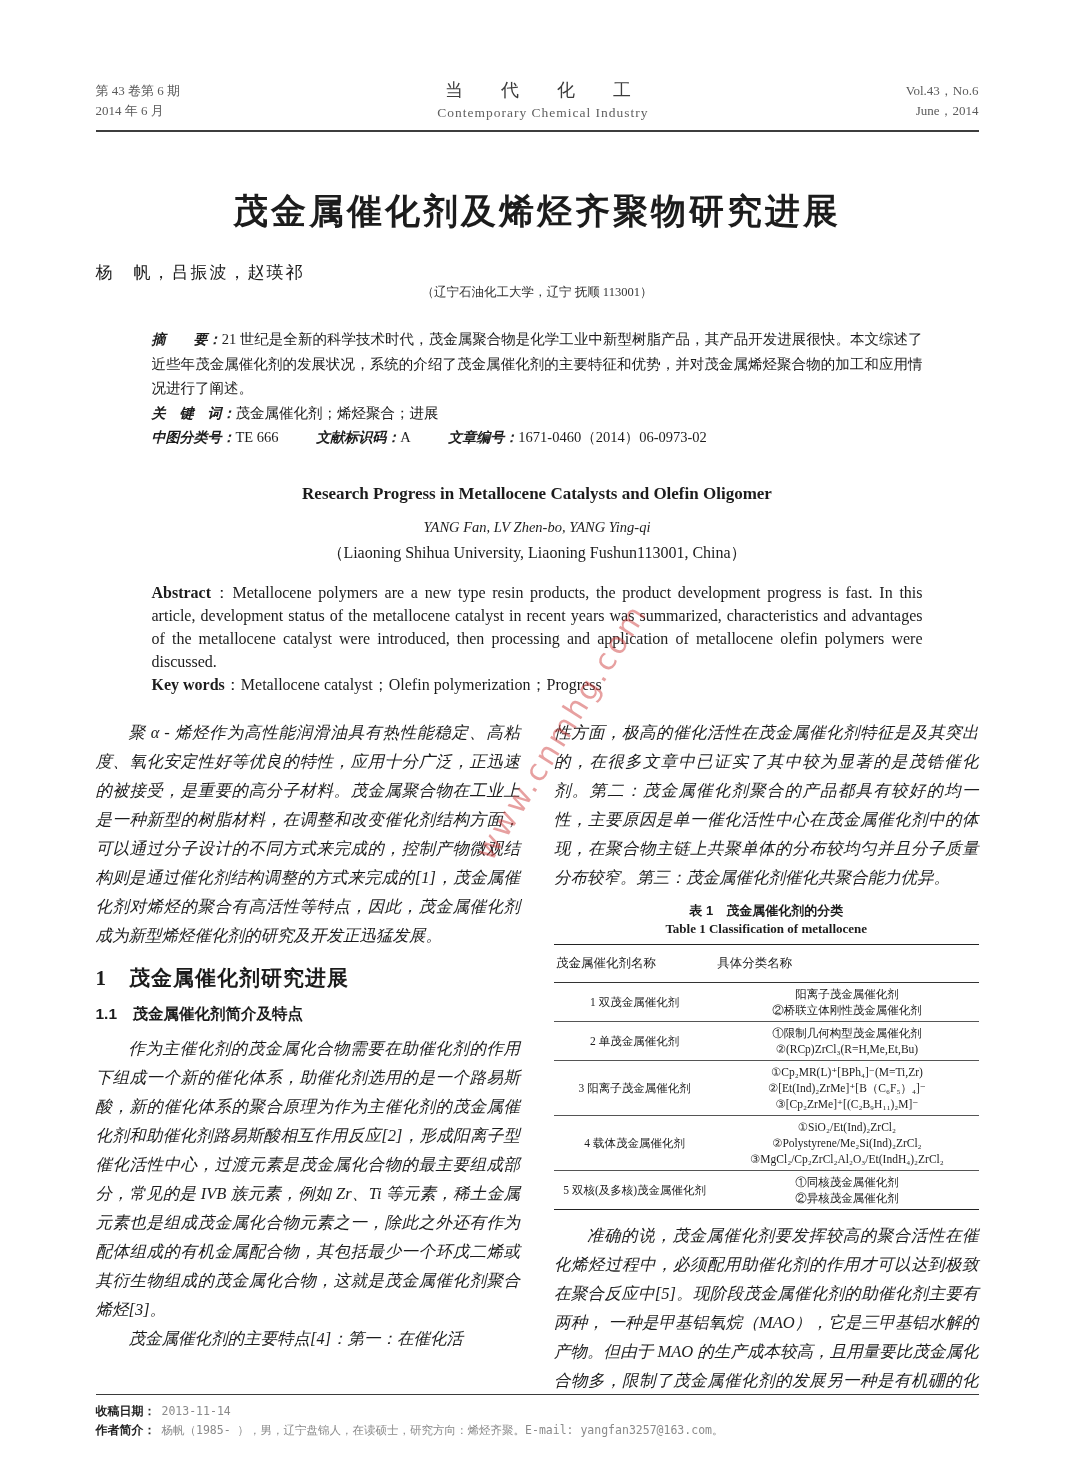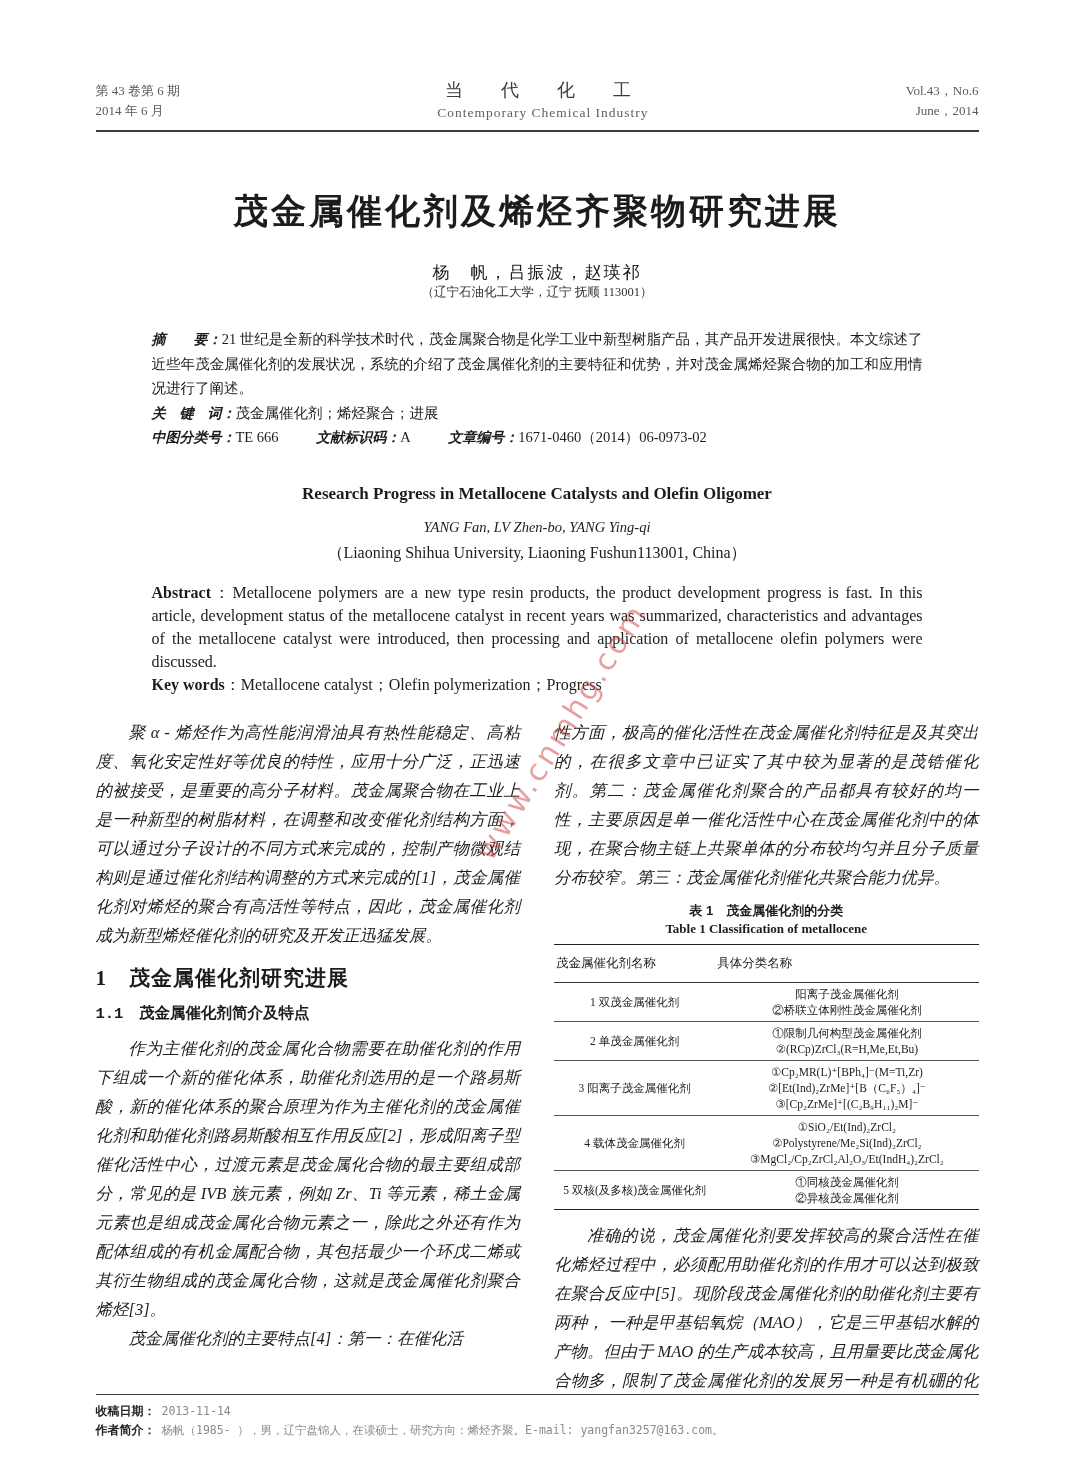--- a/index.html
+++ b/index.html
@@ -18,21 +18,21 @@
   .journal-header { display:flex; justify-content:space-between; align-items:flex-end; }
   .hdr-side { font-size:13px; line-height:20px; color:#5a5a5a; }
   .hdr-side.right { text-align:right; }
   .hdr-center { text-align:center; }
   .hdr-cn { font-size:18px; letter-spacing:10px; color:#3c3c3c; }
   .hdr-en { font-size:13.5px; color:#606060; margin-top:3px; letter-spacing:1px; }
   .hdr-rule { border-bottom:2.5px solid #3d3d3d; margin-top:9px; }
 
   
   .title { text-align:center; font-size:35px; font-weight:bold; letter-spacing:3px; margin-top:56px; }
-  .authors { text-align:center; font-size:17px; margin-top:26px; letter-spacing:2px; }
+  .authors { font-size:17px; margin-top:26px; letter-spacing:2px; }
   .affiliation { text-align:center; font-size:12.5px; color:#333; }
 
   
   .abstract-block { margin:26px 56px 0 56px; font-size:14.5px; line-height:24.5px; text-align:justify; }
   .abstract-block p { margin:0; }
   .lbl { font-weight:bold; font-family:"Liberation Sans","DejaVu Sans",sans-serif; font-size:14px;font-style:italic; }
   .cls-line { margin-top:3px; }
   .cls-item { margin-right:34px; }
 
   
@@ -41,21 +41,21 @@
   .affiliation-en { text-align:center; font-size:16px; margin-top:7px; }
   .abstract-en { margin:17px 56px 0 56px; font-size:16px; line-height:23px; text-align:justify; }
   .lbl-en { font-weight:bold; }
 
   
   .columns { display:flex; gap:34px; margin-top:22px; font-size:16.5px; line-height:29px; text-align:justify; }
   .col { flex:1 1 0; min-width:0; }
   .col p { margin:0;font-style:italic; }
   .indent { text-indent:2em; }
   .sec-h1 { font-size:21px; font-weight:600; letter-spacing:1px; margin:13px 0 9px 0; line-height:30px; }
-  .sec-h2 { font-size:15.5px; font-weight:bold; font-family:Liberation Mono, monospace; margin:5px 0 8px 0; line-height:24px; }
+  .sec-h2 { font-size:15.5px; font-weight:bold; font-family:Liberation Sans, sans-serif; margin:5px 0 8px 0; line-height:24px; }
 
   
   .tbl-cap { text-align:center; margin:10px 0 6px 0; line-height:18px; }
   .tbl-cap-cn { font-size:13px; font-weight:bold; font-family:"Liberation Sans","DejaVu Sans",sans-serif; }
   .tbl-cap-en { font-size:13px; font-weight:bold; }
   table.cls-table { width:100%; border-collapse:collapse; border-top:1.6px solid #222; border-bottom:1.6px solid #222; }
   table.cls-table th {
     font-size:12.5px; font-weight:normal; padding:4px 2px; border-bottom:1px solid #333; 
   }
   table.cls-table td {

